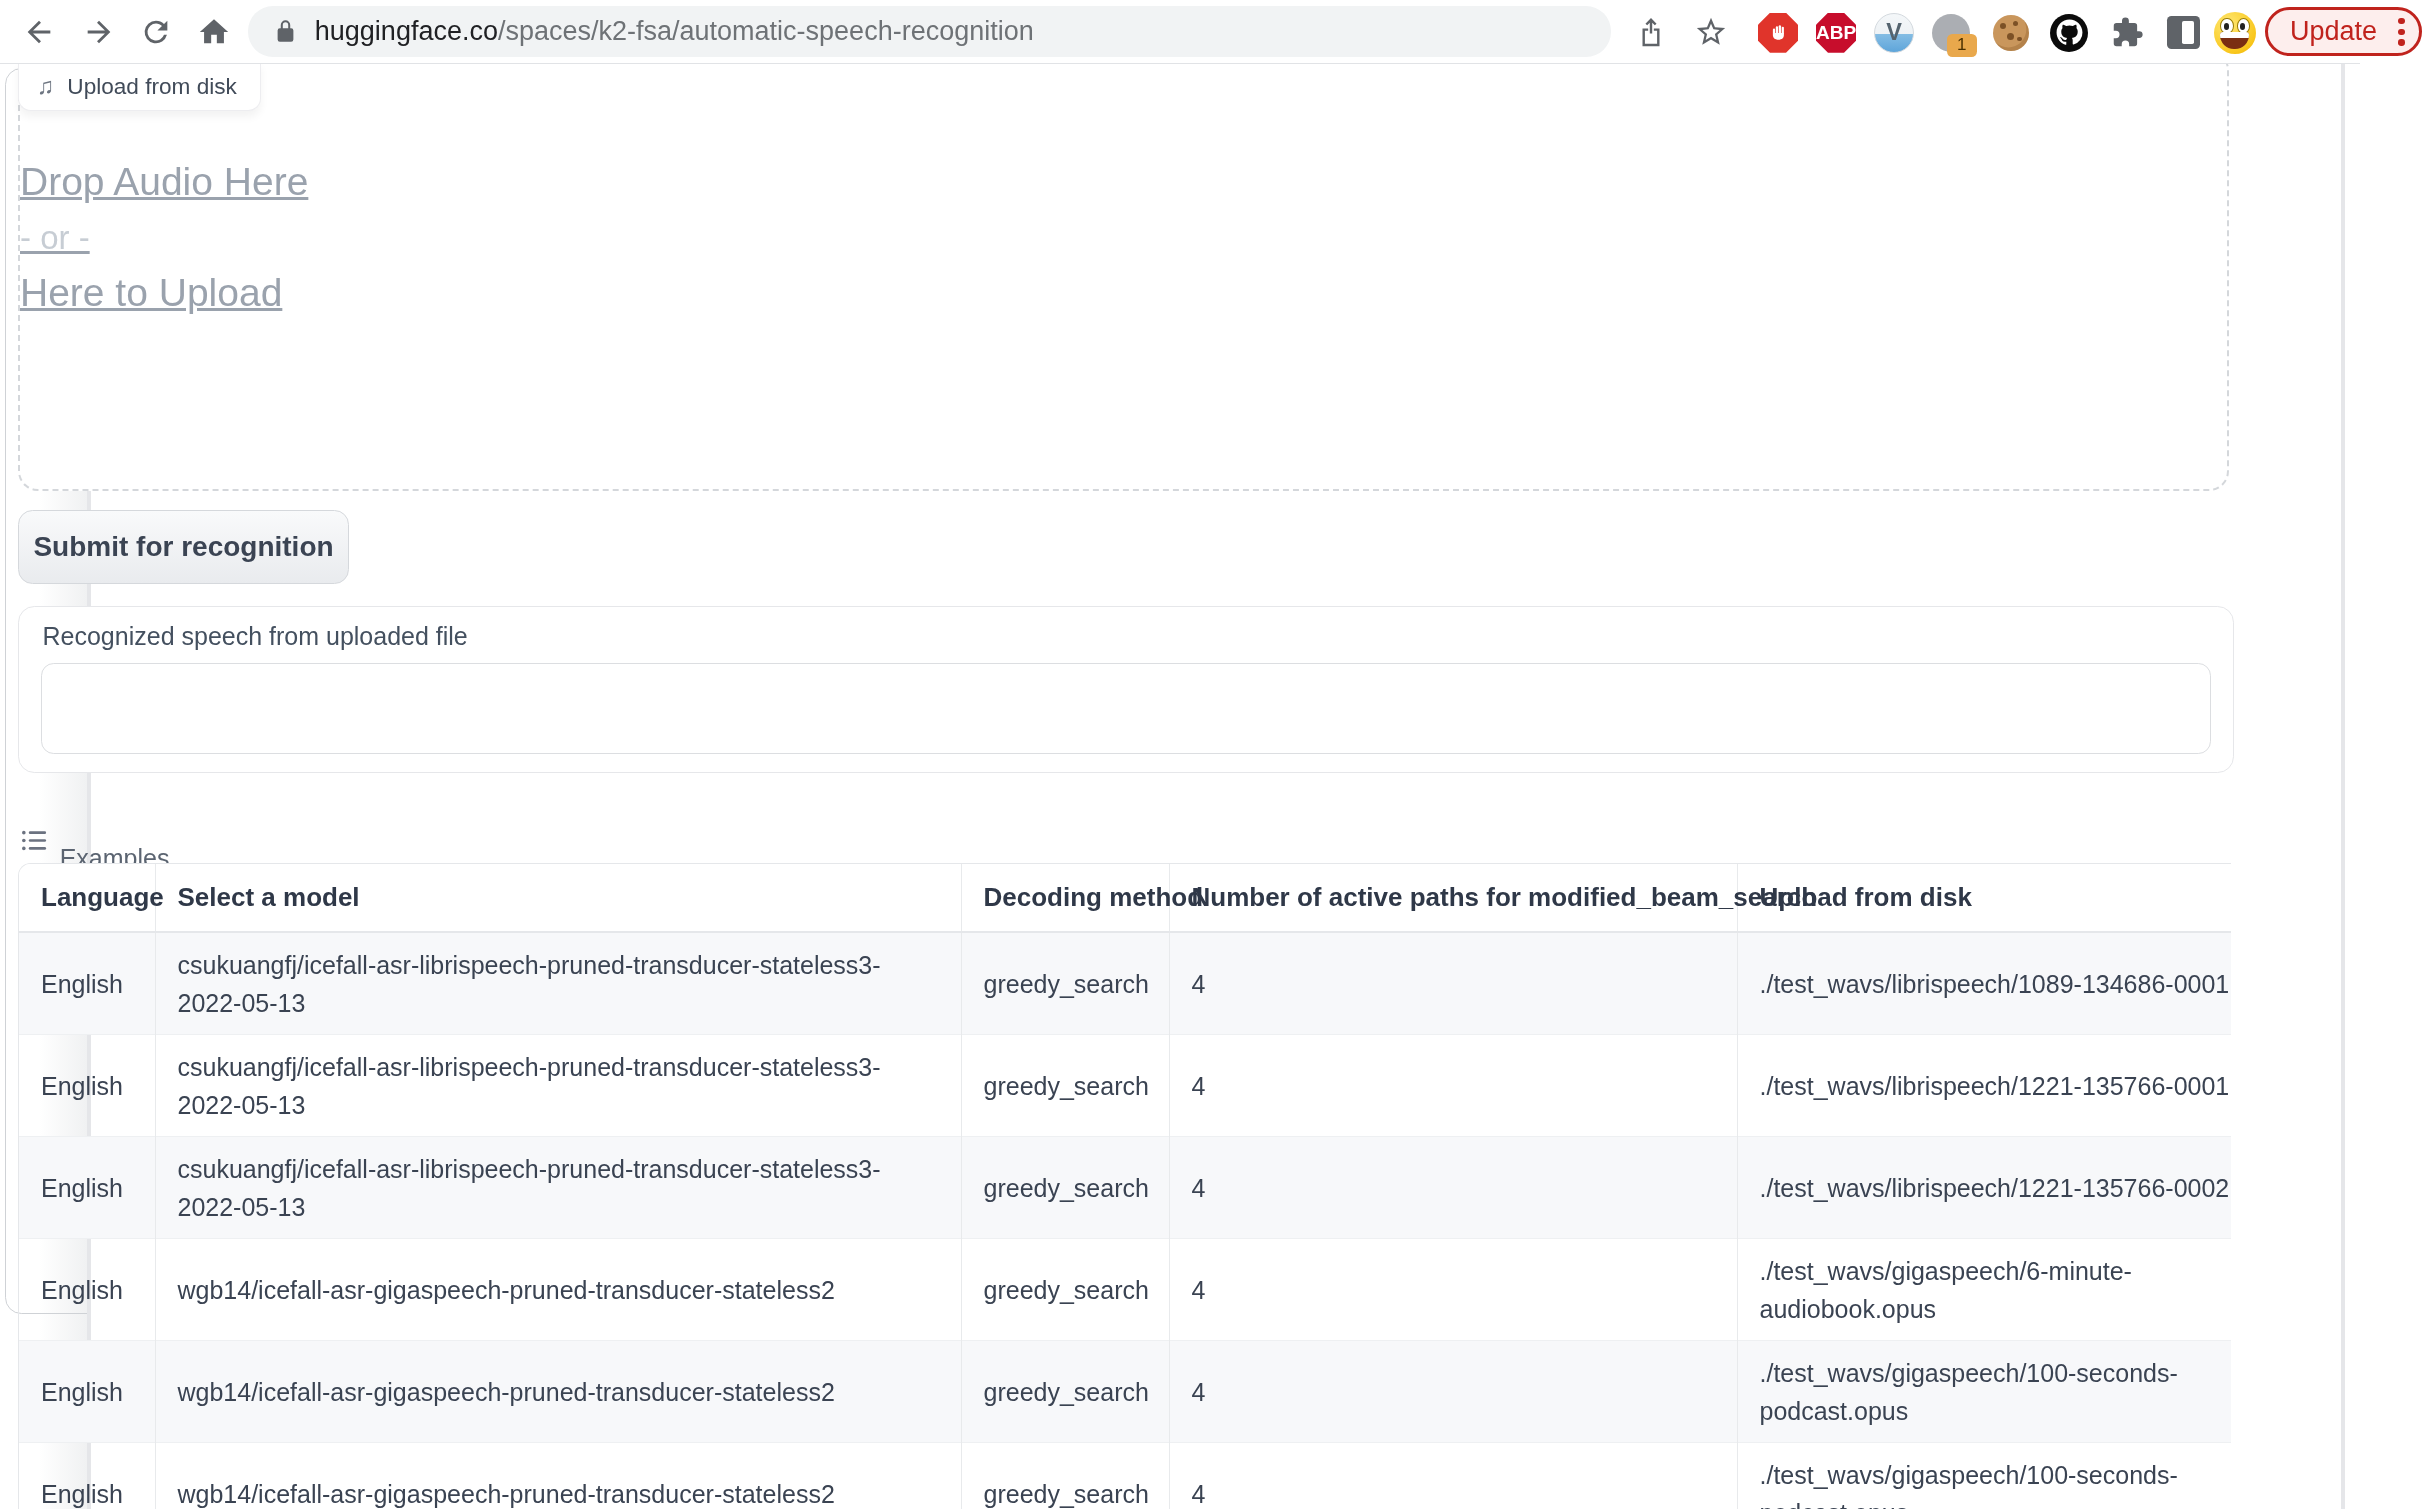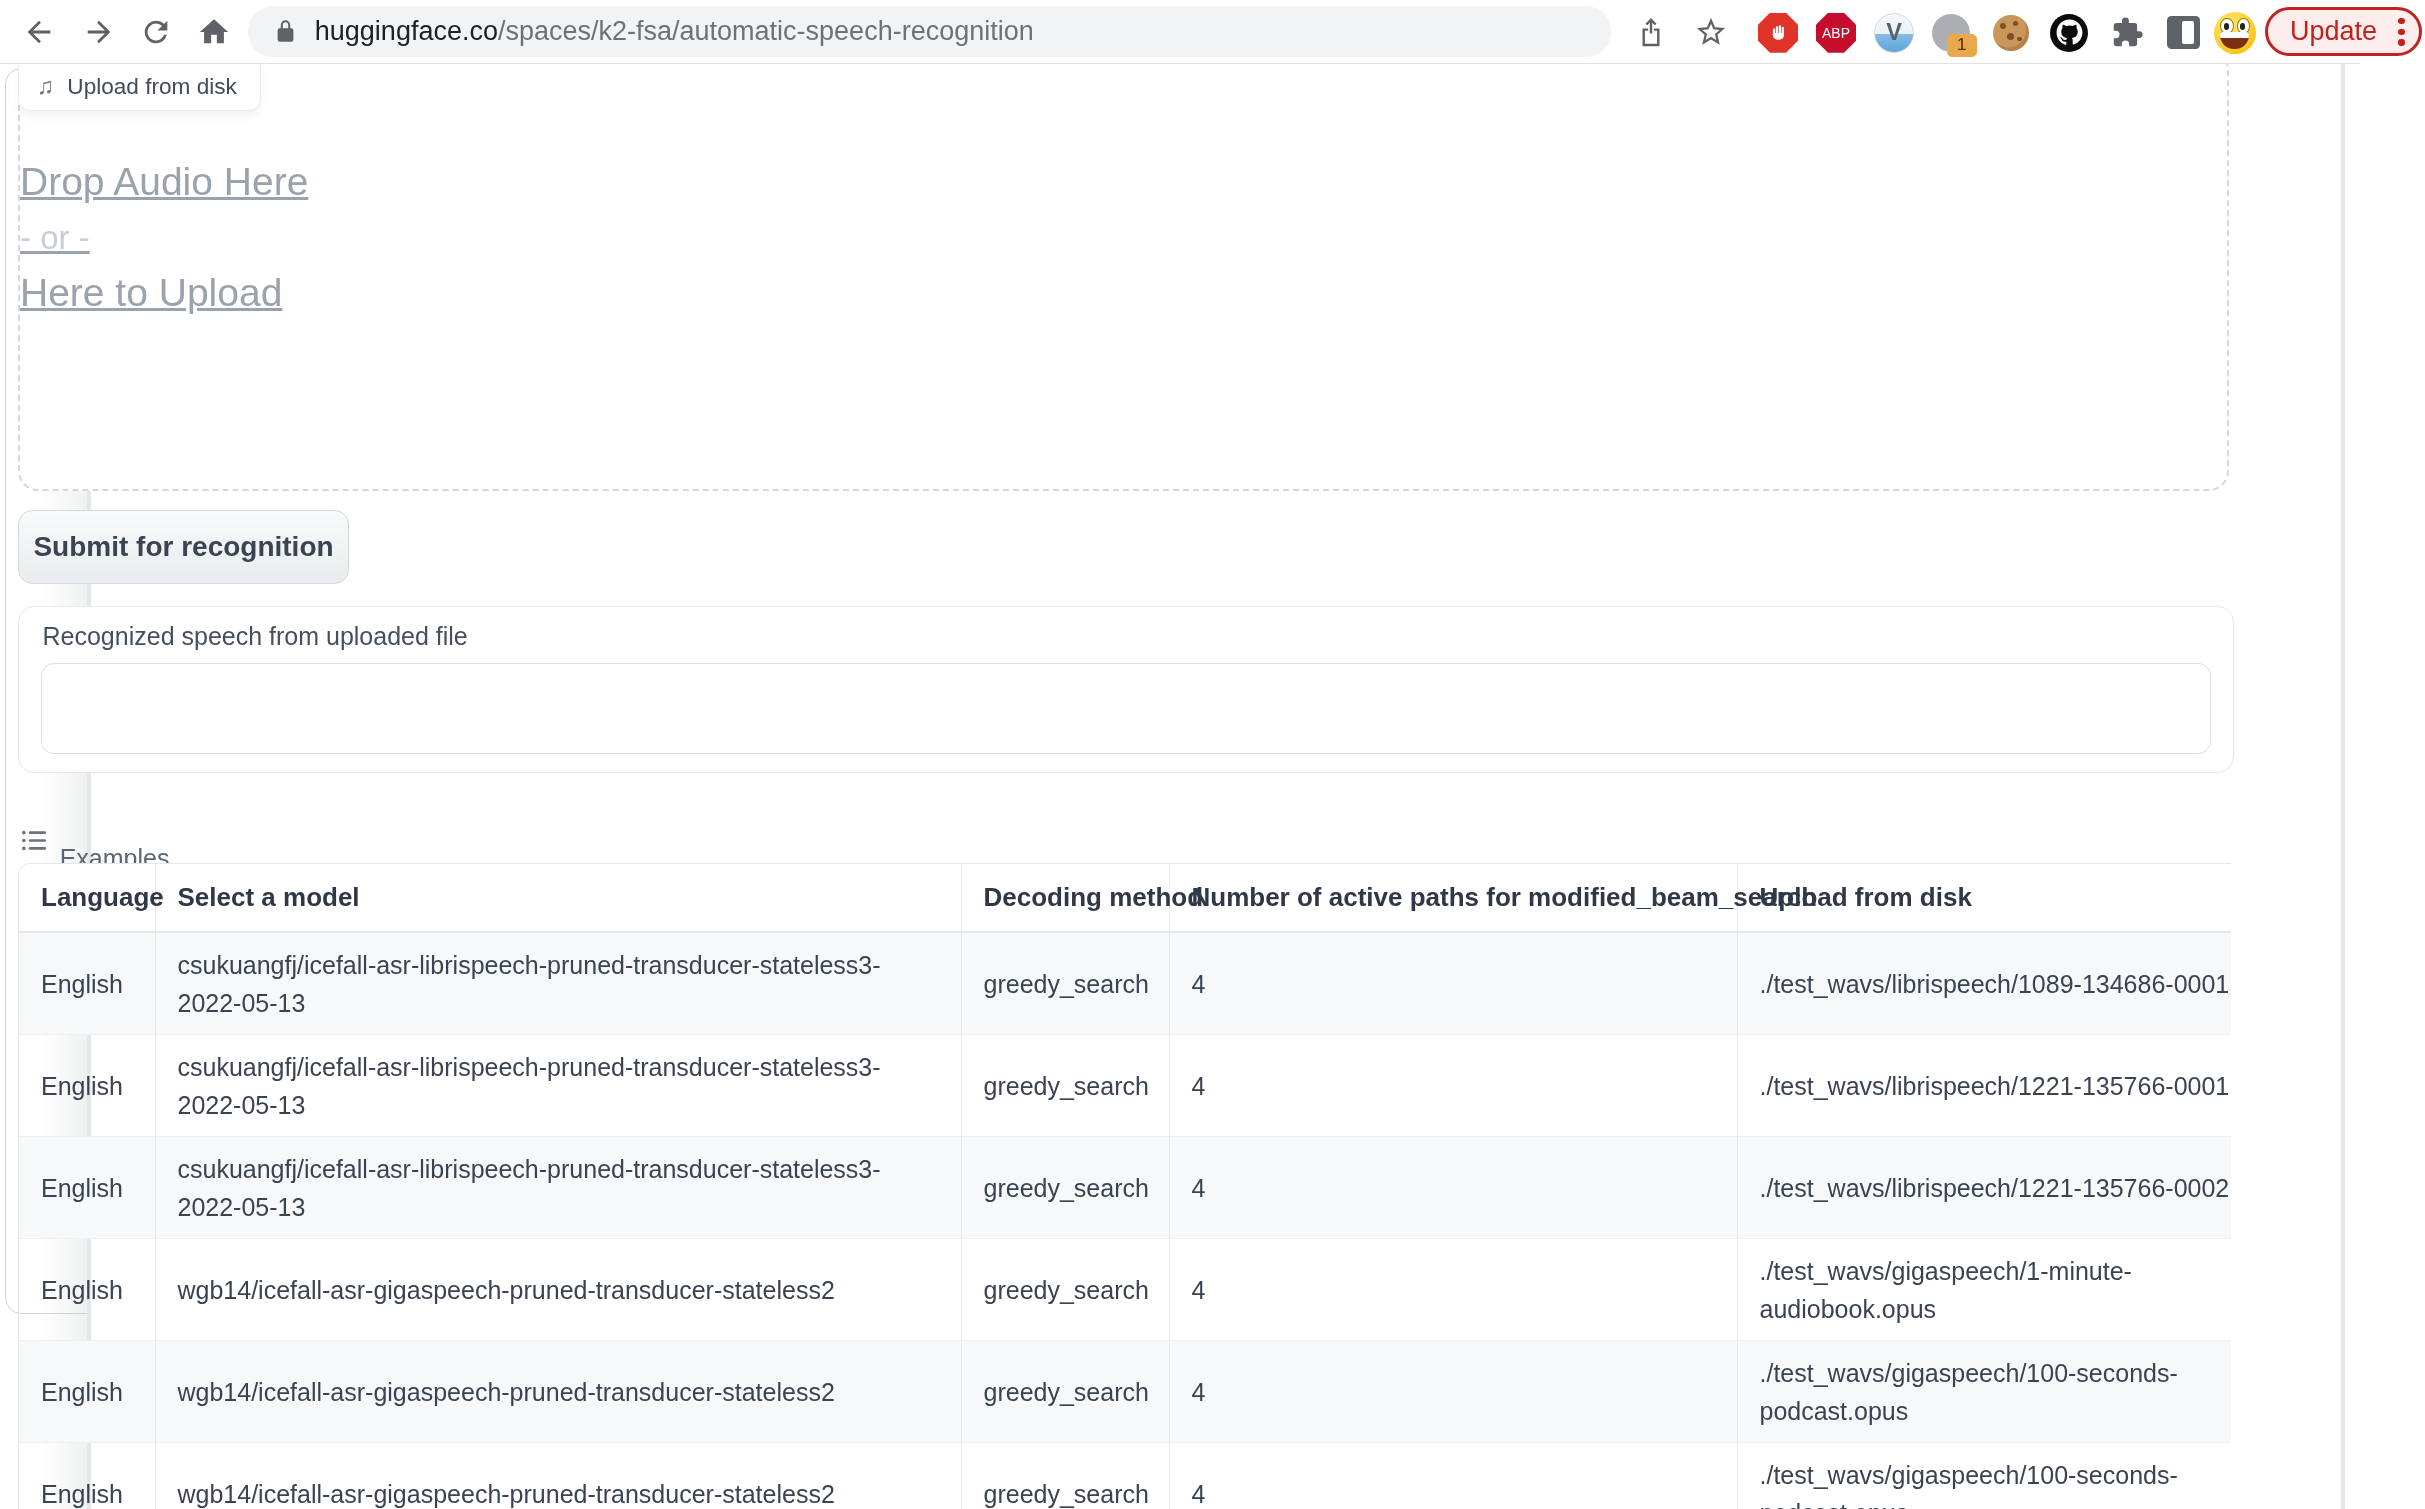--- a/index.html
+++ b/index.html
@@ -12,21 +12,21 @@
   .toolbar{position:absolute;left:0;top:0;width:2360px;height:63px;background:#ffffff;border-bottom:1.8px solid #e1e3e6;z-index:50;}
   .tb-icon{position:absolute;top:12.7px;width:38px;height:38px;color:#5f6368;display:flex;align-items:center;justify-content:center;cursor:pointer;}
   .tb-icon svg{width:34px;height:34px;fill:#5f6368;}
   .addr{position:absolute;left:248px;top:6.3px;width:1363px;height:51px;background:#f1f3f4;border-radius:25px;display:flex;align-items:center;padding:0 0 0 23.5px;box-sizing:border-box;}
   .addr .lock{width:27px;height:27px;margin-right:16.3px;flex:0 0 auto;}
   .addr .lock svg{width:27px;height:27px;fill:#5f6368;}
   .addr .host{font-size:27px;color:#202124;}
   .addr .path{font-size:27px;color:#6e7276;}
   .ext{position:absolute;top:11.7px;width:42px;height:42px;display:flex;align-items:center;justify-content:center;cursor:pointer;}
   .octa{width:40px;height:40px;display:flex;align-items:center;justify-content:center;clip-path:polygon(30% 0,70% 0,100% 30%,100% 70%,70% 100%,30% 100%,0 70%,0 30%);}
-  .abp-txt{color:#fff;font-weight:normal;font-size:14px;letter-spacing:0;}
+  .abp-txt{color:#fff;font-weight:bold;font-size:19px;letter-spacing:0;}
   .vimium{width:40px;height:40px;border-radius:50%;background:linear-gradient(180deg,#f4f7f9 0%,#eef2f5 52%,#85bde4 52%,#5ea5da 100%);border:0.9px solid #d3d9de;box-sizing:border-box;display:flex;align-items:center;justify-content:center;font-weight:bold;font-size:23.5px;color:#55646f;}
   .avatar-gray{width:38px;height:38px;border-radius:50%;background:#abaeb3;position:relative;}
   .avatar-badge{position:absolute;right:-7.2px;bottom:-5.4px;min-width:23.5px;height:23.5px;background:#e9a84c;border-radius:5.4px;font-size:17px;color:#4a3000;display:flex;align-items:center;justify-content:center;padding:0 3.6px;}
   .cookie{width:36px;height:36px;border-radius:50%;background:#c9965c;position:relative;box-shadow:inset -2.7px -3.6px 0 rgba(120,70,20,.25);}
   .cookie i{position:absolute;background:#7c5126;border-radius:50%;}
   .gh{width:38px;height:38px;border-radius:50%;background:#0b0b0b;display:flex;align-items:center;justify-content:center;}
   .gh svg{width:38px;height:38px;fill:#ffffff;}
   .sidebar-ic{width:33px;height:33px;background:#5f6368;border-radius:4.5px;position:relative;}
   .sidebar-ic i{position:absolute;left:46%;top:16%;width:38%;height:68%;background:#ffffff;border-radius:1.8px;}
   .smiley{width:42px;height:42px;border-radius:50%;background:radial-gradient(circle at 35% 30%,#ffe873,#f9c71d 70%,#eab000);position:relative;}
@@ -270,21 +270,21 @@
         <td class="c-model">csukuangfj/icefall-asr-librispeech-pruned-transducer-stateless3-2022-05-13</td>
         <td class="c-dec">greedy_search</td>
         <td class="c-paths">4</td>
         <td class="c-upl">./test_wavs/librispeech/1221-135766-0002.wav</td>
       </tr>
       <tr>
         <td class="c-lang">English</td>
         <td class="c-model">wgb14/icefall-asr-gigaspeech-pruned-transducer-stateless2</td>
         <td class="c-dec">greedy_search</td>
         <td class="c-paths">4</td>
-        <td class="c-upl wrap">./test_wavs/gigaspeech/1-minute-audiobook.opus</td>
+        <td class="c-upl wrap">./test_wavs/gigaspeech/6-minute-audiobook.opus</td>
       </tr>
       <tr class="odd">
         <td class="c-lang">English</td>
         <td class="c-model">wgb14/icefall-asr-gigaspeech-pruned-transducer-stateless2</td>
         <td class="c-dec">greedy_search</td>
         <td class="c-paths">4</td>
         <td class="c-upl wrap">./test_wavs/gigaspeech/100-seconds-podcast.opus</td>
       </tr>
       <tr>
         <td class="c-lang">English</td>

